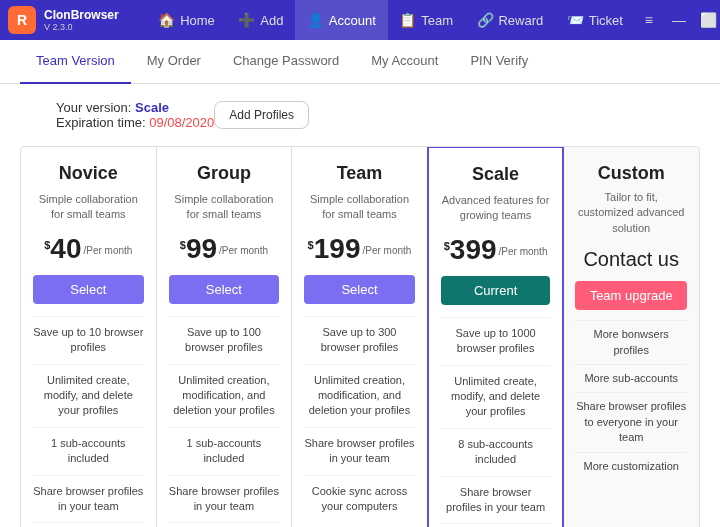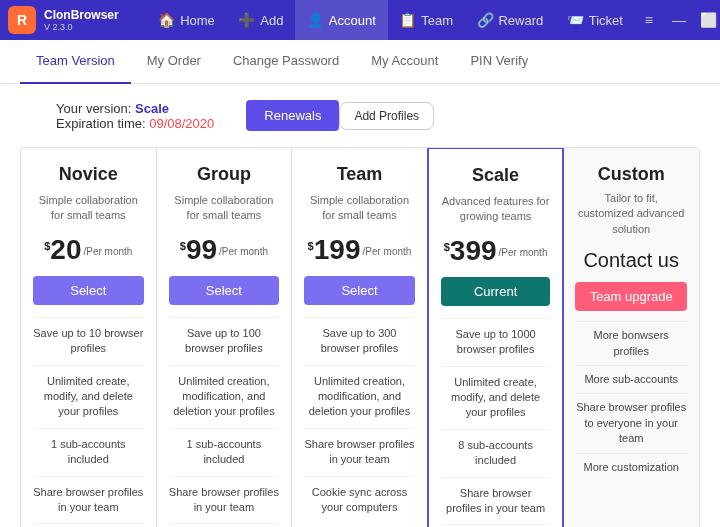--- a/index.html
+++ b/index.html
@@ -184,33 +184,32 @@
       <div class="left-info">
         <div class="version-info">
           <span>Your version:</span>
           <span class="version-name">Scale</span>
         </div>
         <div class="version-info">
           <span>Expiration time:</span>
           <span class="expiry">09/08/2020</span>
         </div>
       </div>
-      <button class="renewals-btn">Renewals</button>
     </div>
     <button class="add-profiles-btn">Add Profiles</button>
   </div>
 
   <div class="plans-grid">
 
     <div class="plan-card">
       <div class="plan-name">Novice</div>
       <div class="plan-desc">Simple collaboration for small teams</div>
       <div class="plan-price-row">
         <span class="plan-dollar">$</span>
-        <span class="plan-amount">20</span>
+        <span class="plan-amount">40</span>
         <span class="plan-period">/Per month</span>
       </div>
       <button class="select-btn">Select</button>
       <div class="plan-features">
         <div class="plan-feature">Save up to 10 browser profiles</div>
         <div class="plan-feature">Unlimited create, modify, and delete your profiles</div>
         <div class="plan-feature">1 sub-accounts included</div>
         <div class="plan-feature">Share browser profiles in your team</div>
         <div class="plan-feature">Cookie sync across your computers</div>
       </div>

